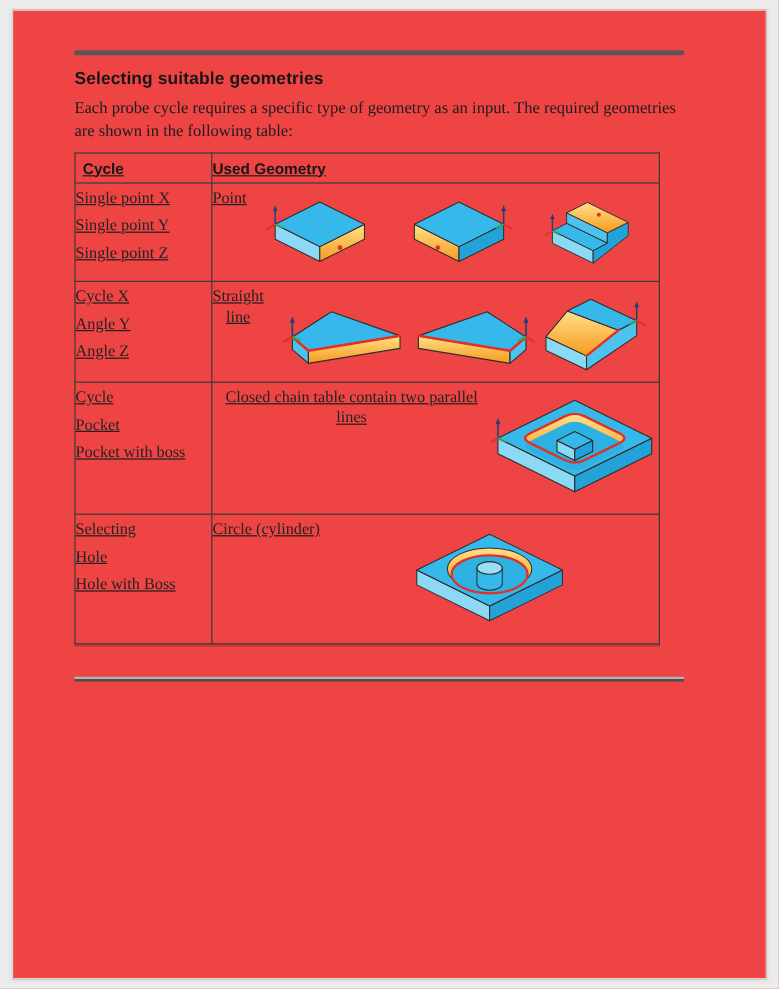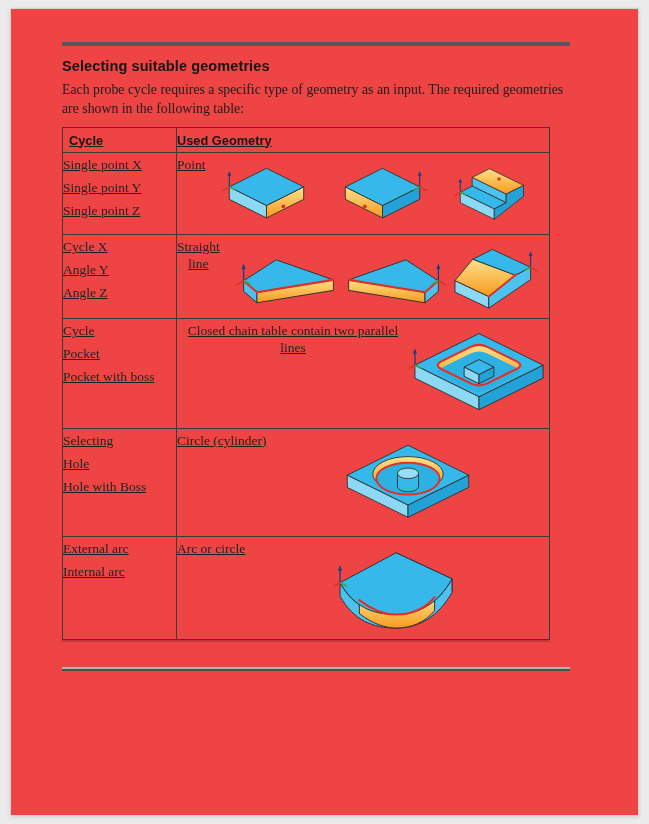--- a/index.html
+++ b/index.html
@@ -259,41 +259,20 @@
                 <ellipse class="f" fill="url(#og)" cx="75" cy="41" rx="40" ry="20"></ellipse>
                 <ellipse class="redstroke" fill="#2db0e2" cx="75" cy="46" rx="36" ry="18"></ellipse>
                 <path class="f" fill="#36b9ea" d="M63,40 L63,55 A12 6 0 0 0 87,55 L87,40 Z"></path>
                 <ellipse class="f" fill="#9adef5" cx="75" cy="40" rx="12" ry="6"></ellipse>
               </svg>
             </div>
           </div>
         </td>
       </tr>
 
-      <tr class="r5">
-        <td class="cycle-cell">
-          <div>External arc</div>
-          <div>Internal arc</div>
-        </td>
-        <td class="geo-cell">
-          <div class="geo-inner">
-            <div class="caption">Arc or circle</div>
-            <div class="figwrap">
-              <svg class="illu" width="126" height="83" viewBox="0 0 130 86">
-                <polygon class="f" fill="#4cc3ee" points="64,6 122,33 122,47 64,20"></polygon>
-                <path class="f" fill="#4cc3ee" d="M6,37 C20,62 40,70 64,70 C88,70 108,58 122,33 L122,47 C108,72 88,84 64,84 C40,84 20,76 6,51 Z"></path>
-                <path class="f" fill="url(#og)" d="M26,55 C40,66 54,70 64,70 C80,70 94,64 104,52 L104,66 C94,78 80,84 64,84 C54,84 40,80 26,69 Z"></path>
-                <path class="f" fill="#36b9ea" d="M64,6 L6,37 C20,62 40,70 64,70 C88,70 108,58 122,33 Z"></path>
-                <path class="red" d="M26,55 C40,66 54,70 64,70 C80,70 94,64 104,52"></path>
-                <use href="#ucsL" x="6" y="37"></use>
-              </svg>
-            </div>
-          </div>
-        </td>
-      </tr>
 
     </tbody>
       </table>
 
     <div class="footer-rule"></div>
 
   </div>
 </div>
 
 </body></html>

